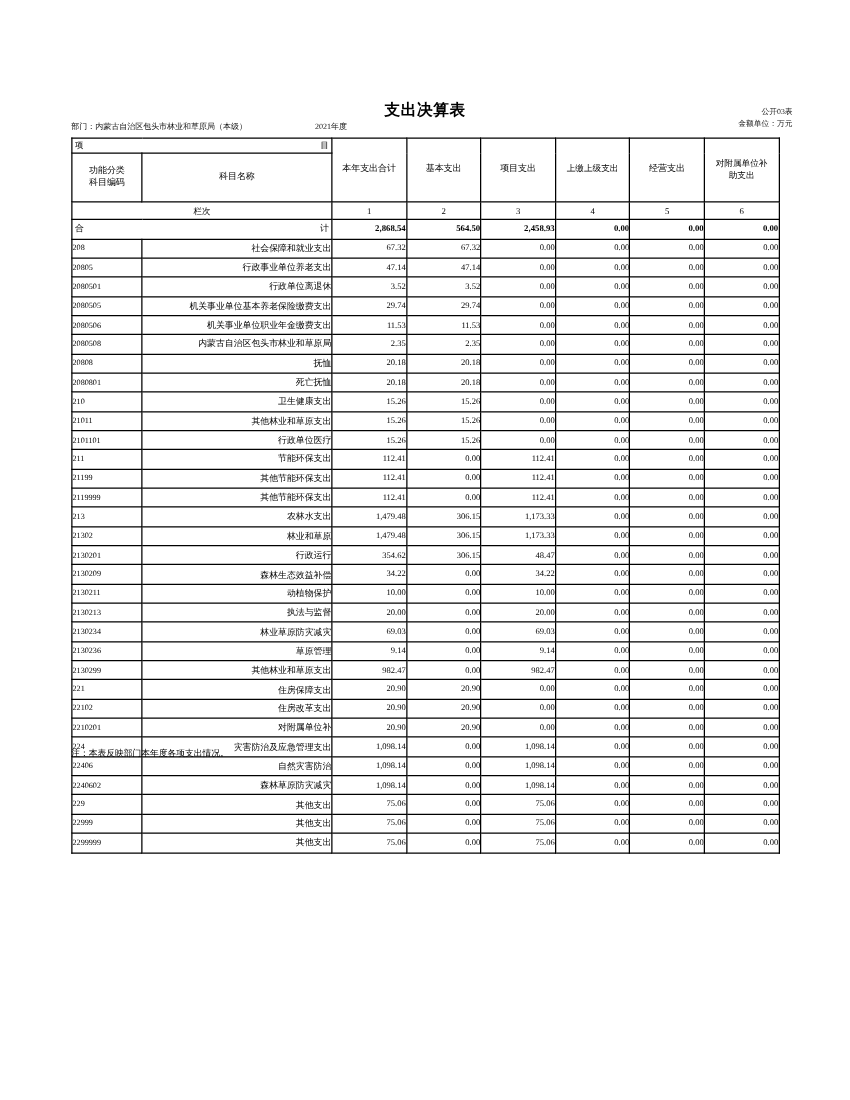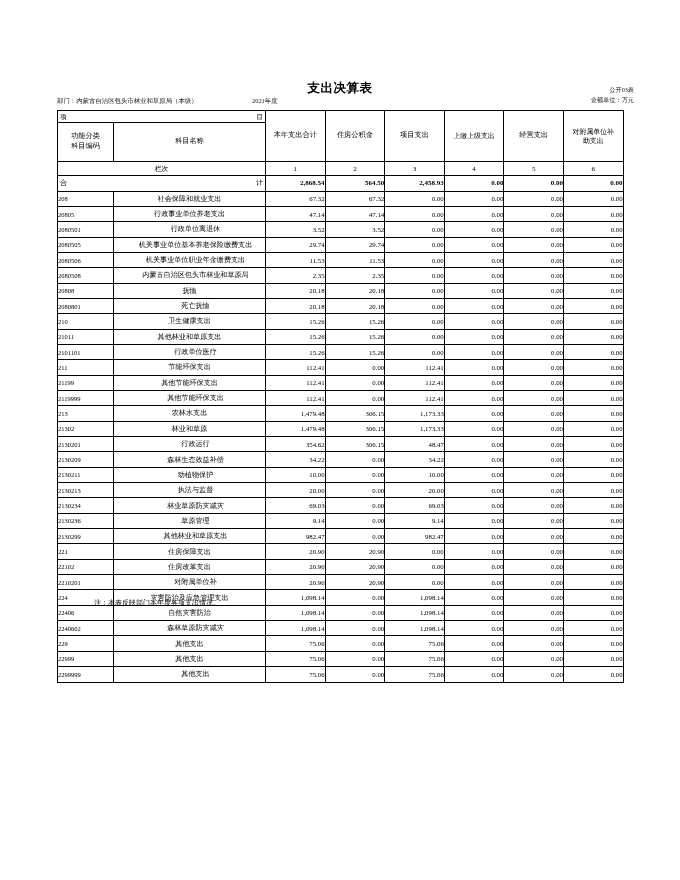--- a/index.html
+++ b/index.html
@@ -121,21 +121,21 @@
   
   tr.dat td { height: 14.35px; }
   td.code {
     font-size: 6.5px;
     padding-left: 2px;
     text-align: left;
   }
   td.name {
     font-size: 7.1px;
     padding-left: 3px;
-    text-align: center;
+    text-align: right;
   }
   td.name.ind1 { padding-left: 12px; }
   td.num {
     font-size: 6.8px;
     text-align: right;
     padding-right: 3px;
     font-family: "Liberation Serif", "DejaVu Serif", serif;
   }
 
   
@@ -145,21 +145,20 @@
   .total-banner .t-l { position: absolute; left: 2px; top: 0; line-height: 14.5px; font-size: 7.1px; }
   .total-banner .t-r { position: absolute; right: 2px; top: 0; line-height: 14.5px; font-size: 7.1px; }
 
   
   .footnote {
     position: absolute;
     left: 57px;
     top: 598px;
     font-size: 7px;
     color: #000;
-    padding-left: 37px;
   }
 </style>
 </head>
 <body>
 
 <div class="page">
 
   <div class="doc-title">支出决算表</div>
 
   <div class="meta-right">
@@ -184,21 +183,21 @@
     <tbody id="table-body">
 
     <tr class="xm-row">
           <td colspan="2">
             <div class="xm-banner">
               <span class="xm-l">项</span>
               <span class="xm-r">目</span>
             </div>
           </td>
           <td rowspan="2" class="hd">本年支出合计</td>
-          <td rowspan="2" class="hd">住房公积金</td>
+          <td rowspan="2" class="hd">基本支出</td>
           <td rowspan="2" class="hd">项目支出</td>
           <td rowspan="2" class="hd hd-small">上缴上级支出</td>
           <td rowspan="2" class="hd">经营支出</td>
           <td rowspan="2" class="hd hd-small"><span>对附属单位补</span><br><span>助支出</span></td>
         </tr>
         <tr>
           <td class="hd"><span>功能分类</span><br><span>科目编码</span></td>
           <td class="hd">科目名称</td>
         </tr>
         <tr class="lc-row">

